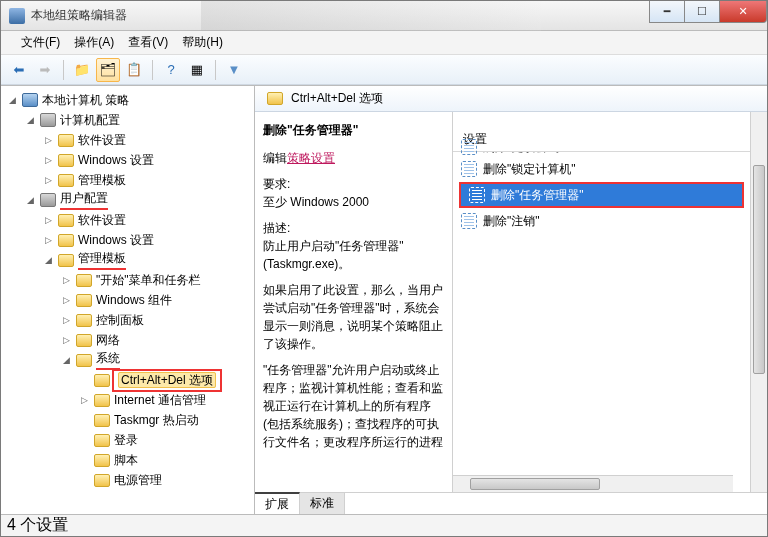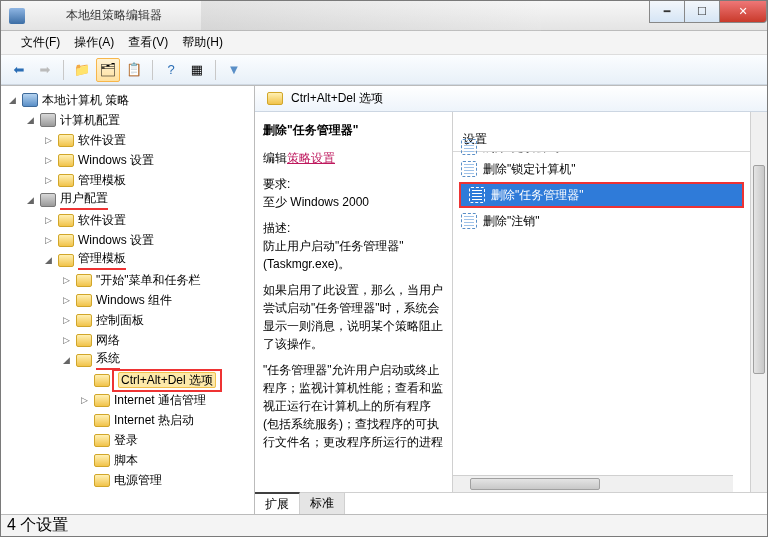--- a/index.html
+++ b/index.html
@@ -1,18 +1,18 @@
 <!DOCTYPE html>
 <html><head>
 <meta charset="utf-8">
 <style>
 * { box-sizing: border-box; margin: 0; padding: 0; font-family: "Microsoft YaHei", Tahoma, sans-serif; }
 body { background: #ddd; width: 768px; height: 537px; overflow: hidden; }
 .window { width: 768px; height: 537px; background: #fff; display: flex; flex-direction: column; border: 1px solid #7a7a7a; }
-.titlebar { height: 30px; background: linear-gradient(#f7f7f7,#e4e4e4); display: flex; align-items: center; padding-left: 8px; border-bottom: 1px solid #bbb; position: relative; gap: 35px; }
+.titlebar { height: 30px; background: linear-gradient(#f7f7f7,#e4e4e4); display: flex; align-items: center; padding-left: 8px; border-bottom: 1px solid #bbb; position: relative; }
 .titlebar .ticon { width: 16px; height: 16px; background: linear-gradient(#8fb6e3,#3c6ea5); border-radius: 2px; margin-right: 6px; }
 .titlebar .title { font-size: 12px; color: #333; }
 .winbtns { position: absolute; right: 0; top: 0; display: flex; }
 .winbtn { width: 36px; height: 22px; border: 1px solid #888; border-top: none; margin-left: -1px; display: flex; align-items: center; justify-content: center; font-size: 11px; }
 .wb-min, .wb-max { background: linear-gradient(#f3f7fb,#d6e5f5); color: #333; }
 .wb-close { background: linear-gradient(#e77,#c93a2b); color: #fff; width: 48px; border-bottom-right-radius: 4px; }
 .menubar { height: 24px; display: flex; align-items: center; padding-left: 20px; gap: 14px; font-size: 12px; background: #f4f4f4; border-bottom: 1px solid #ddd; }
 .toolbar { height: 30px; background: linear-gradient(#fbfdff,#e8f0f8); border-bottom: 1px solid #cfd8e2; display: flex; align-items: center; padding: 0 6px; gap: 2px; }
 .tbtn { width: 24px; height: 24px; display: flex; align-items: center; justify-content: center; border: 1px solid transparent; border-radius: 2px; font-size: 13px; }
 .tbtn.active { border-color: #f7b64b; background: linear-gradient(#fff3d6,#ffe1a0); }
@@ -206,21 +206,21 @@
                             <div class="trow">
                               <span class="exp">▷</span>
                               <span class="fico"></span>
                               <span>Internet 通信管理</span>
                             </div>
                           </li>
                         <li>
                             <div class="trow">
                               <span class="exp"></span>
                               <span class="fico"></span>
-                              <span>Internet 热启动</span>
+                              <span>Taskmgr 热启动</span>
                             </div>
                           </li>
                         <li>
                             <div class="trow">
                               <span class="exp"></span>
                               <span class="fico"></span>
                               <span>登录</span>
                             </div>
                           </li>
                         <li>

